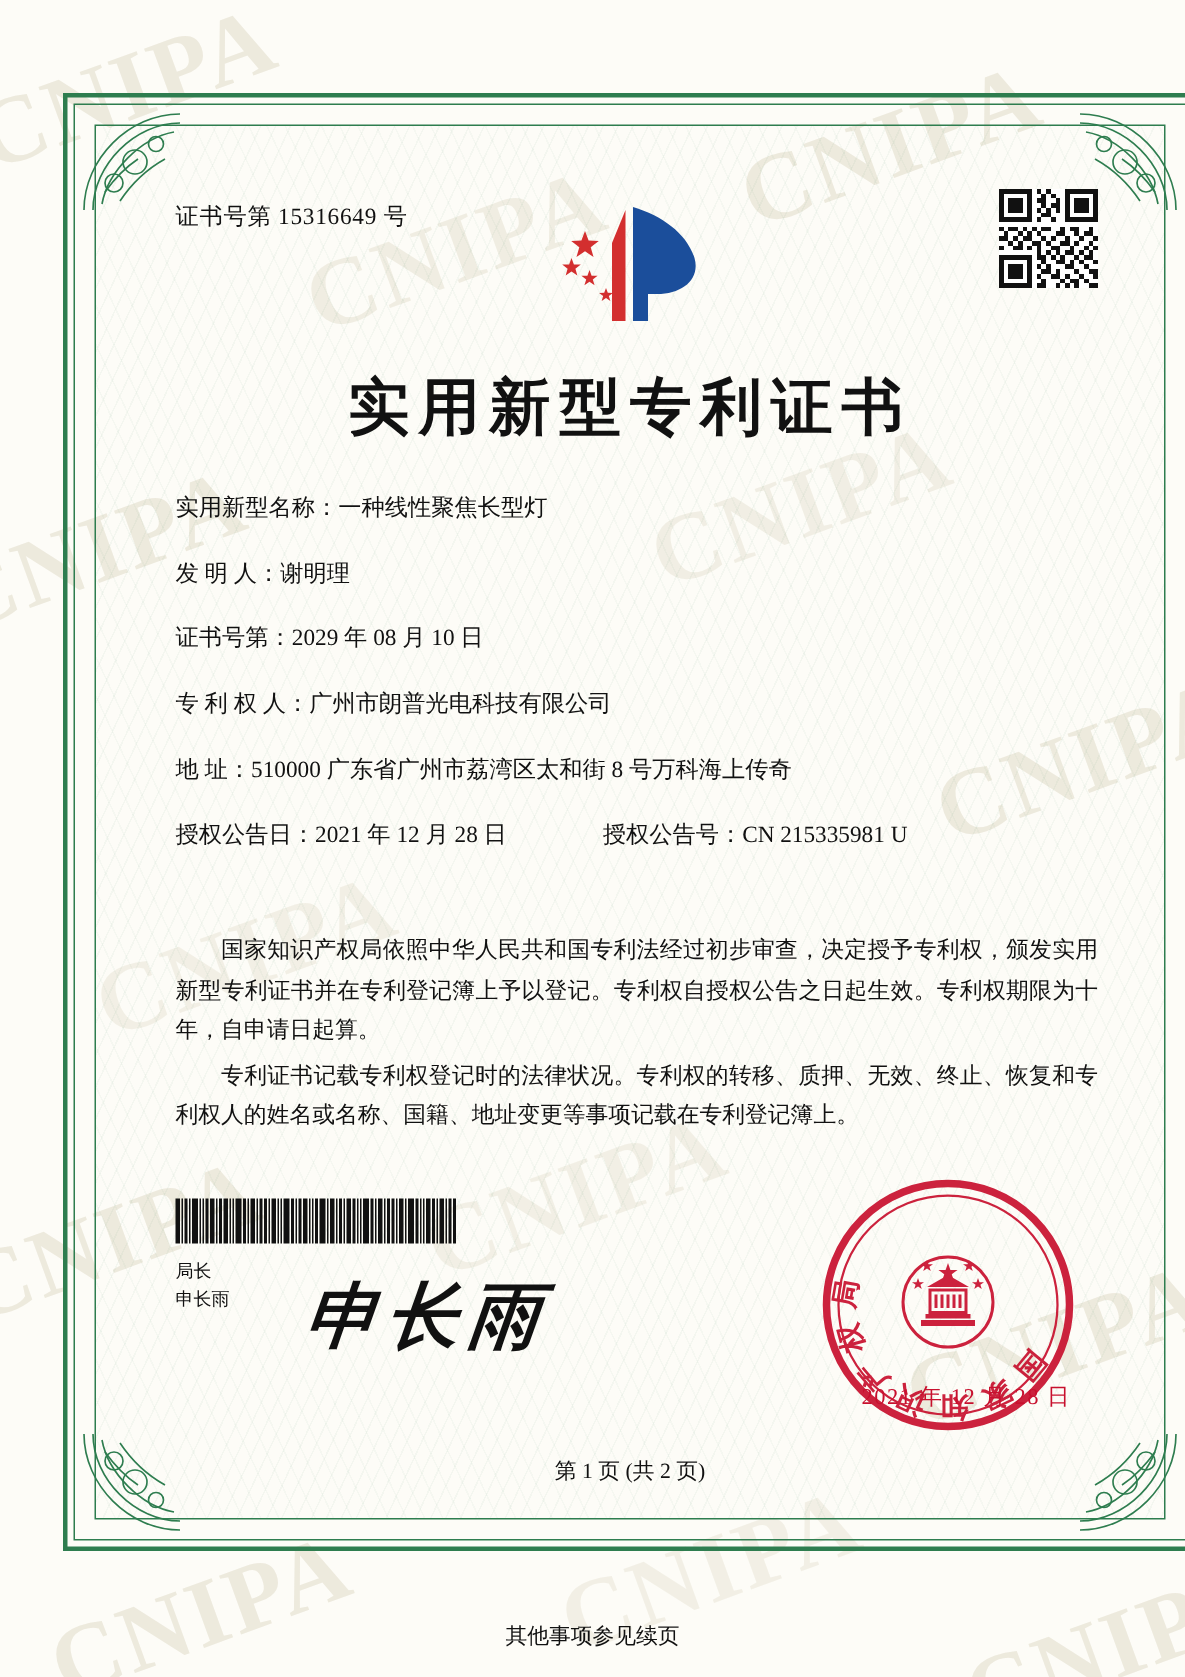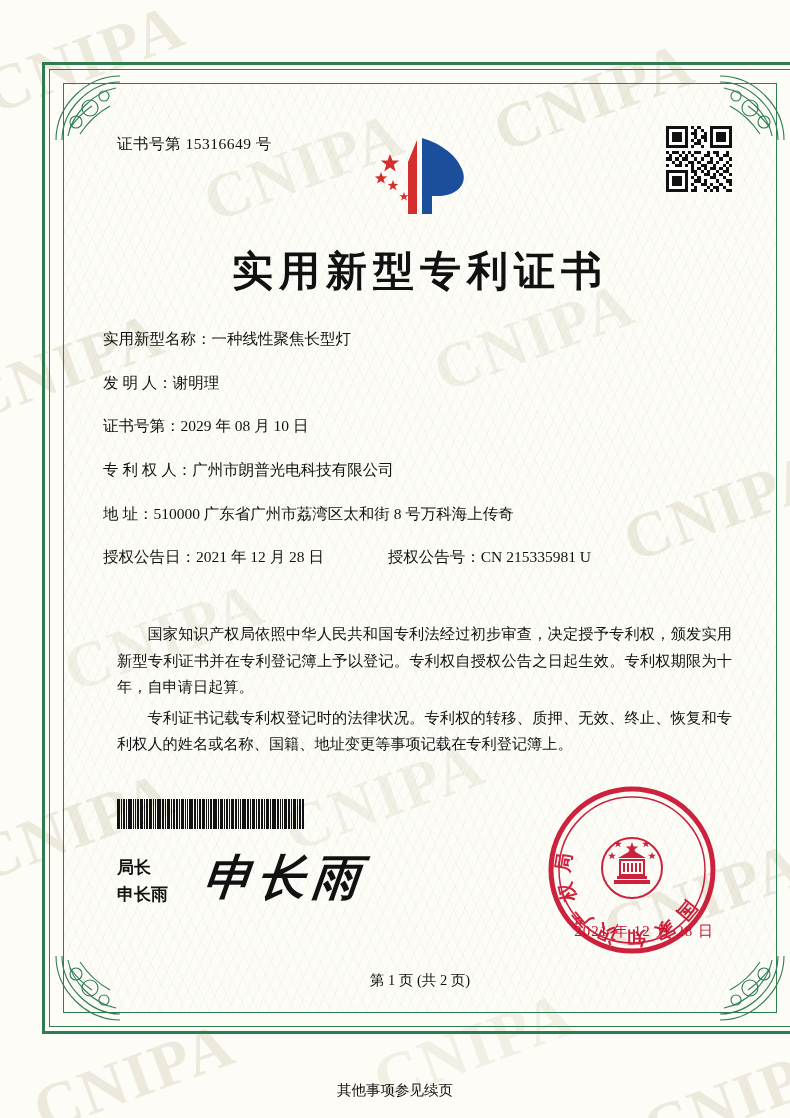--- a/index.html
+++ b/index.html
@@ -129,21 +129,21 @@
     font-size: 41px;
     font-weight: bold;
     letter-spacing: 6px;
     color: #111;
     font-family: "Liberation Serif", "DejaVu Serif", serif;
   }
 
   
   .fields {
     position: absolute;
-    left: 39px;
+    left: 53px;
     right: 44px;
     top: 245px;
     font-size: 15.5px;
     color: #111;
   }
   .row {
     margin-bottom: 23.5px;
     line-height: 1.3;
     white-space: nowrap;
   }
@@ -188,25 +188,24 @@
     display: block;
     background: #111;
     height: 100%;
     margin-right: 1px;
   }
 
   
   .sig-block {
     position: absolute;
     left: 53px;
-    top: 770px;
-    font-size: 17px;
+    top: 754px;
+    font-size: 12px;
     line-height: 1.6;
     color: #111;
-    font-weight: bold;
   }
   .sig-script {
     position: absolute;
     left: 140px;
     top: 762px;
     font-size: 48px;
     font-family: "Liberation Serif", "DejaVu Serif", serif;
     font-weight: bold;
     font-style: italic;
     color: #111;

